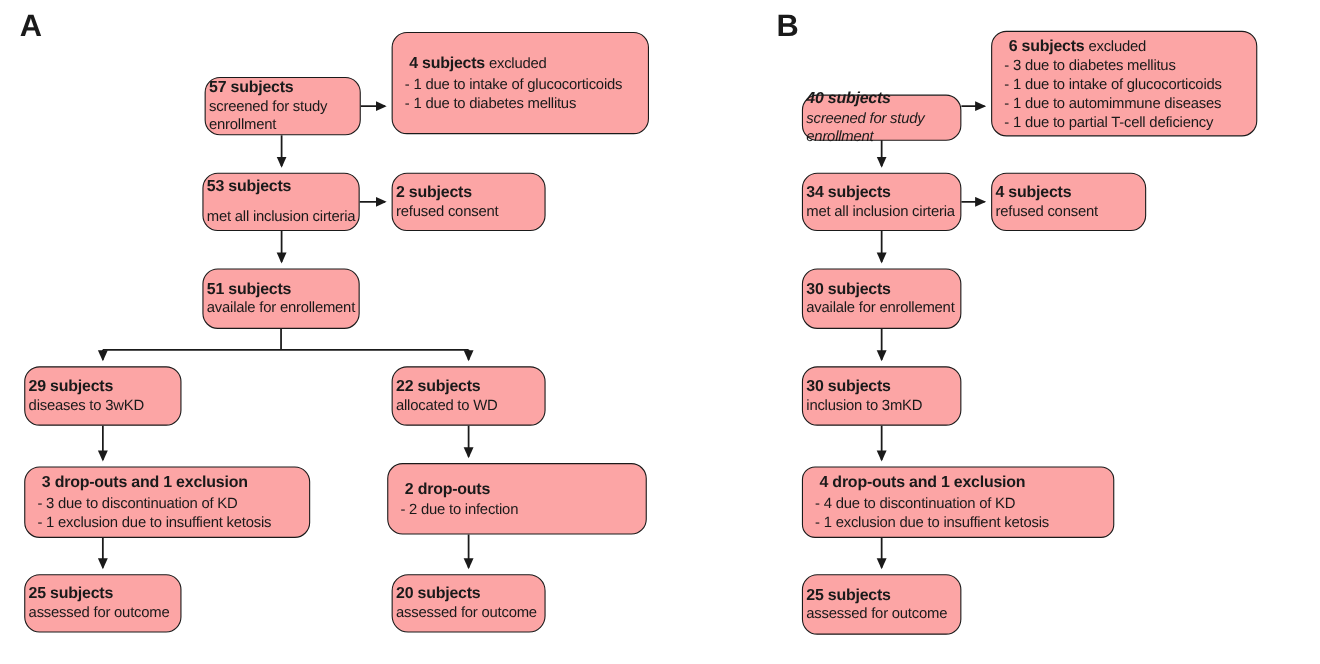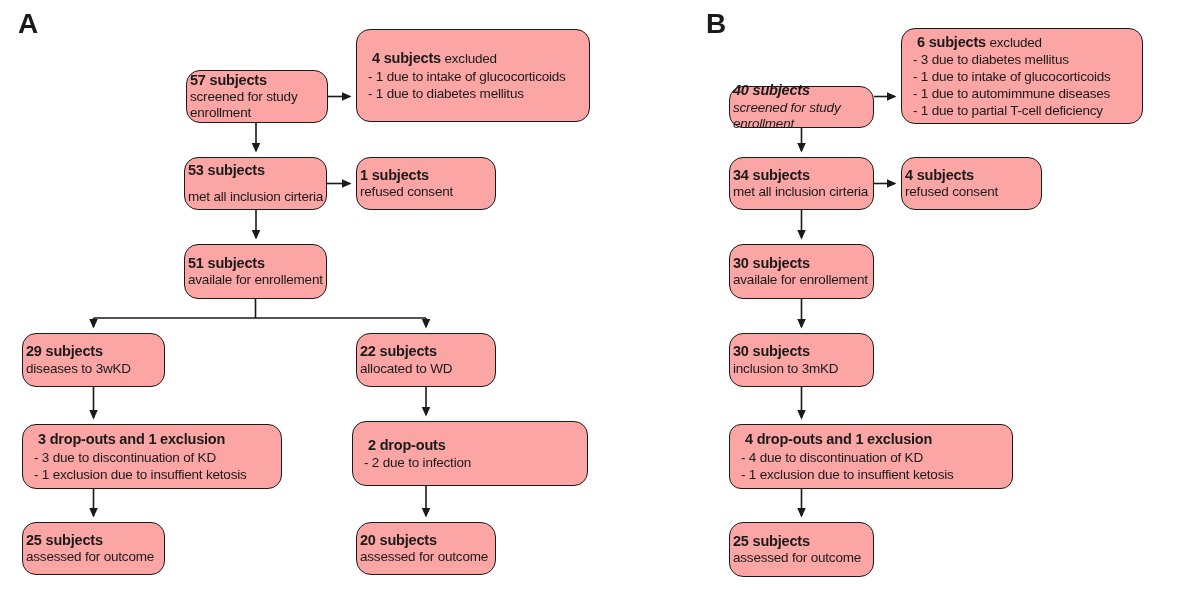--- a/index.html
+++ b/index.html
@@ -71,21 +71,21 @@
     <span>- 1 due to intake of glucocorticoids</span>
     <span>- 1 due to diabetes mellitus</span>
   </div>
 
   <div class="box center" style="left:184px;top:157px;width:143px;height:53px;gap:10px;">
     <span class="b">53 subjects</span>
     <span>met all inclusion cirteria</span>
   </div>
 
   <div class="box center" style="left:356px;top:157px;width:140px;height:53px;">
-    <span class="b">1 subjects</span>
+    <span class="b">2 subjects</span>
     <span>refused consent</span>
   </div>
 
   <div class="box center" style="left:184px;top:244px;width:143px;height:55px;">
     <span class="b">51 subjects</span>
     <span>availale for enrollement</span>
   </div>
 
   <div class="box center" style="left:22px;top:333px;width:143px;height:54px;">
     <span class="b">29 subjects</span>

